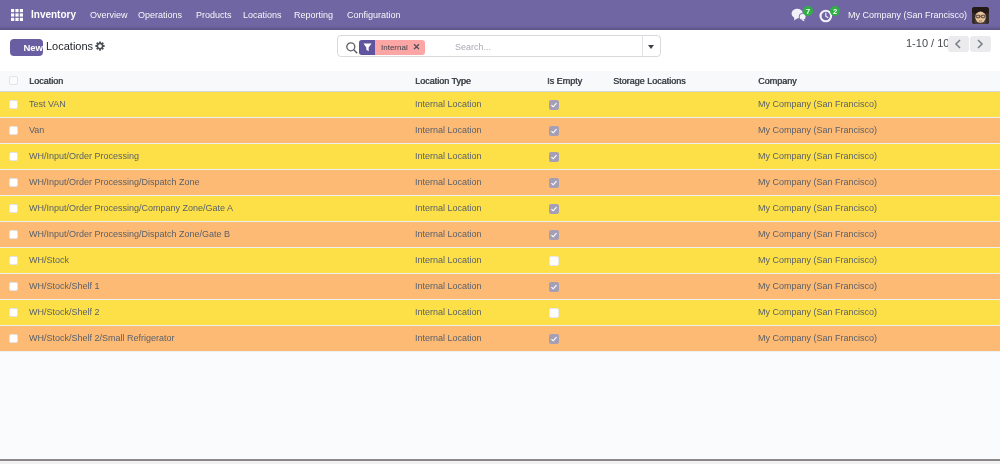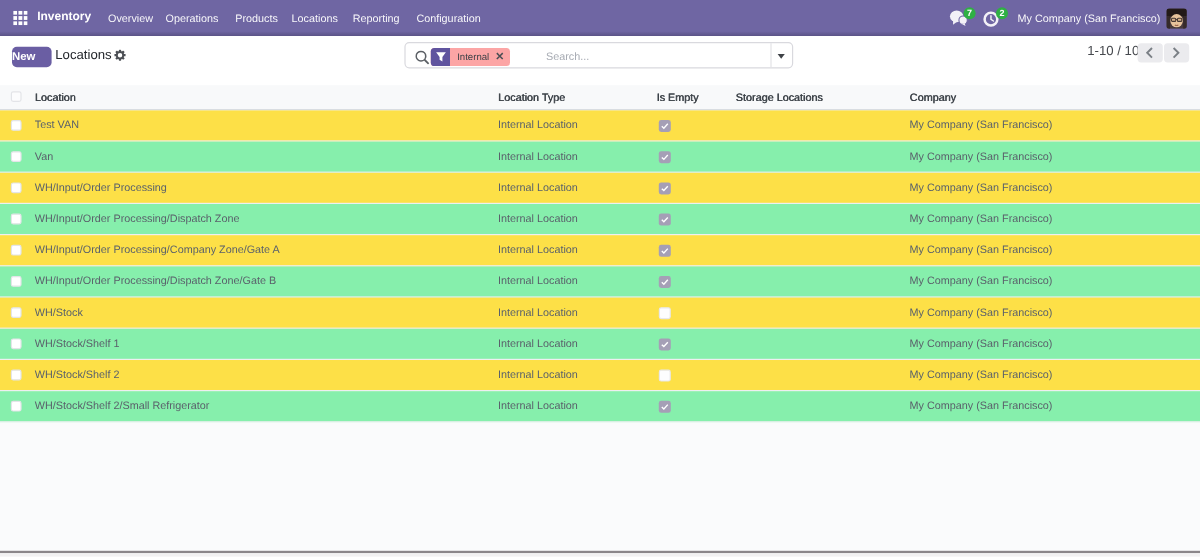--- a/index.html
+++ b/index.html
@@ -7,42 +7,42 @@
   body { font-family:"Liberation Sans", sans-serif; position:relative; }
   .abs { position:absolute; }
 
   
   #nav { position:absolute; left:0; top:0; width:1000px; height:30px; background:#6f66a3; }
   #nav::after { content:''; position:absolute; left:0; bottom:0; width:100%; height:4px; background:linear-gradient(rgba(0,0,0,0), rgba(30,25,50,0.25)); }
   #nav .item { position:absolute; top:0; height:30px; line-height:30px; color:rgba(255,255,255,0.95); font-size:9px; white-space:nowrap; }
   #brand { position:absolute; left:31px; top:0; height:30px; line-height:30px; color:#fff; font-size:10px; font-weight:bold; }
 
   
-  #newbtn { position:absolute; left:10px; top:39px; width:33px; height:17px; background:#6a5ea3; border-radius:4px; color:#fff; font-size:9.5px; font-weight:bold; text-align:left; line-height:17px; }
+  #newbtn { position:absolute; left:10px; top:39px; width:33px; height:17px; background:#6a5ea3; border-radius:4px; color:#fff; font-size:9.5px; font-weight:bold; text-align:right; line-height:17px; }
   #bctitle { position:absolute; left:46px; top:40px; font-size:11px; color:#23262b; line-height:12px; }
 
   
   #search { position:absolute; left:337px; top:35px; width:324px; height:22px; border:1px solid #d9d9de; border-radius:4px; background:#fff; }
   #search .toggle { position:absolute; right:0; top:0; width:18px; height:20px; border-left:1px solid #e3e3e7; }
   #caret { position:absolute; right:6px; top:9px; width:0; height:0; border-left:3.5px solid transparent; border-right:3.5px solid transparent; border-top:4px solid #3f4247; }
   #facet { position:absolute; left:21px; top:3.5px; height:15px; border-radius:3px; background:#fca5a5; display:flex; align-items:center; }
   #facet .ficon { width:16px; height:15px; background:#60549f; border-radius:3px 0 0 3px; display:flex; align-items:center; justify-content:center; }
   #facet .fval { font-size:8px; color:#3a3f45; padding:0 3px 0 6px; }
   #facet .fx { font-size:9px; font-weight:bold; color:#4a4e53; padding:0 5px 0 2px; }
   #searchph { position:absolute; left:117px; top:6px; font-size:9px; color:#a7abb3; }
 
   
   #pagertxt { position:absolute; left:906px; top:39px; font-size:11px; color:#46494e; line-height:9px; }
   .pbtn { position:absolute; top:36px; width:21px; height:16px; background:#ebebee; border-radius:3px; }
 
   
   #thead { position:absolute; left:0; top:71px; width:1000px; height:21px; background:#f8f9fa; border-bottom:1px solid #d1d6db; }
   .hcell { position:absolute; top:0; height:20px; line-height:21px; font-size:9px; font-weight:normal; color:#3c4248; text-shadow:0.4px 0 0 #3c4248; }
   .row { position:absolute; left:0; width:1000px; height:26px; border-bottom:1px solid #edeff1; background:#fde047; }
-  .row.alt { background:#86efac;padding-left:16px; }
+  .row.alt { background:#fdba74;padding-left:16px; }
   .cell { position:absolute; top:0; height:25px; line-height:25px; font-size:9px; color:#5a616b; white-space:nowrap; }
   .cbx { position:absolute; left:9px; top:8px; width:9px; height:9px; border:1px solid #e3e4e8; border-radius:2px; background:#fff; }
   .chk { position:absolute; left:549px; top:8px; width:9.5px; height:9.5px; border-radius:2px; background:#a59fb6; }
   .chk svg { position:absolute; left:1px; top:1px; }
   .unchk { position:absolute; left:549px; top:8px; width:9.5px; height:9.5px; border-radius:2px; border:1px solid #e7e7ec; background:#fdfdfe; }
 
   #bottomline { position:absolute; left:0; top:459px; width:1000px; height:2px; background:#8b868a; }
 </style>
 </head>
 <body>

